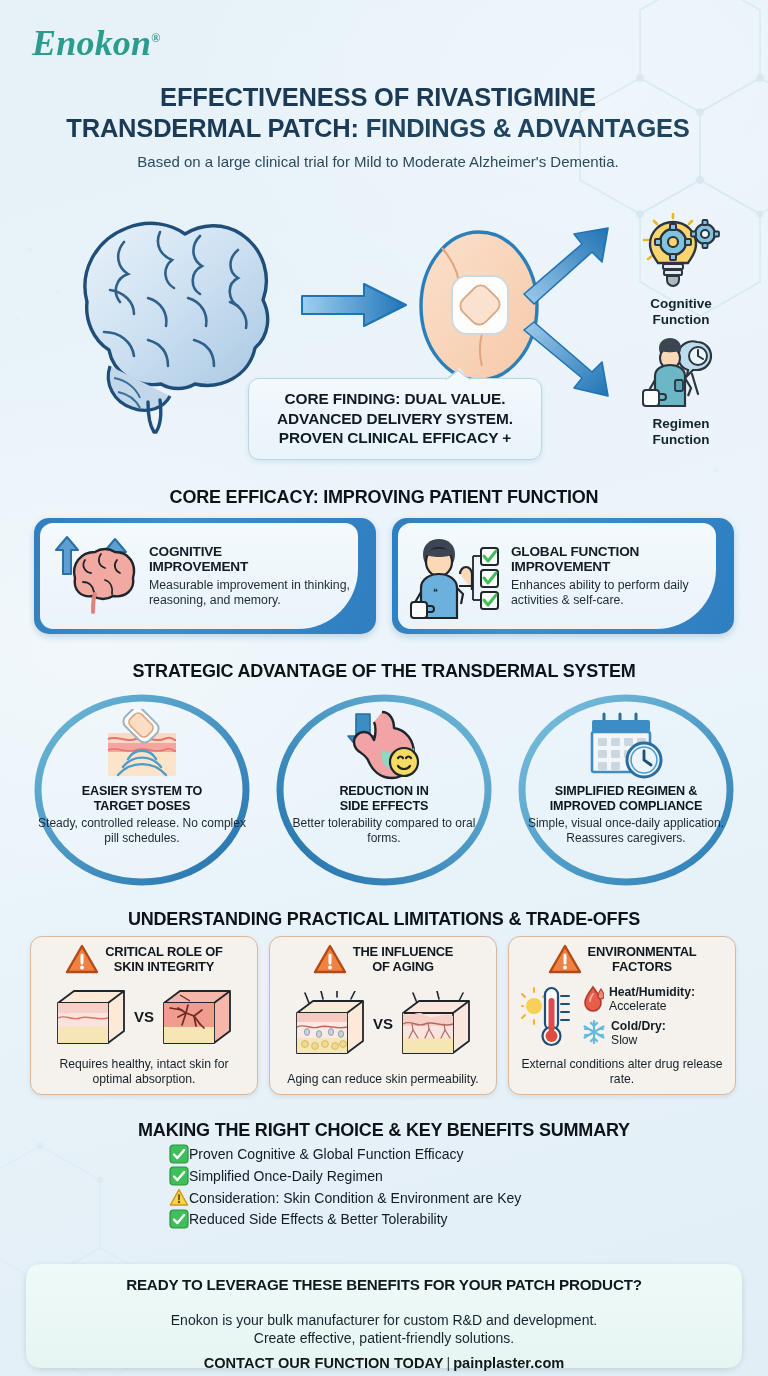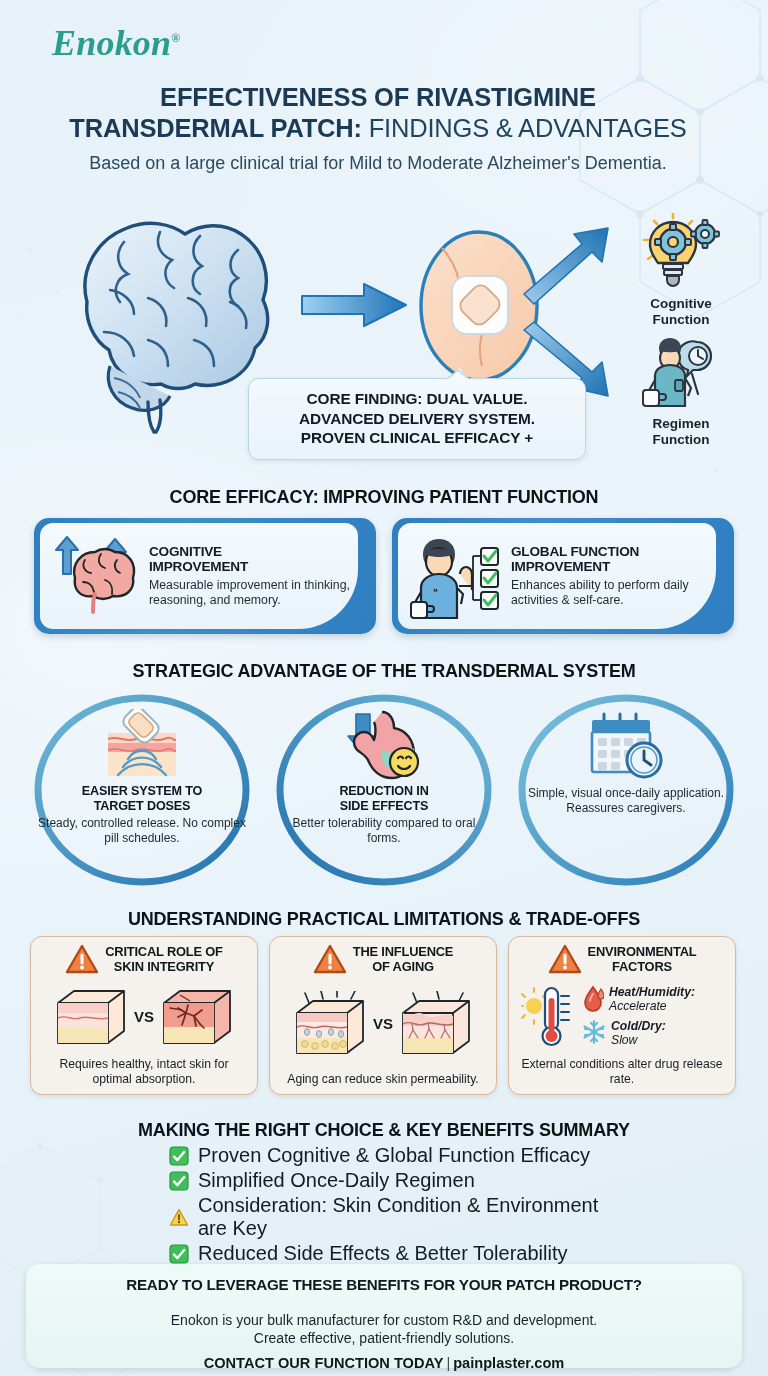--- a/index.html
+++ b/index.html
@@ -26,59 +26,59 @@
 
   
   .hexbg {
     position: absolute; inset: 0;
     pointer-events: none;
     opacity: .55;
   }
 
   
   .logo {
-    position: absolute; left: 52px; top: 22px;
+    position: absolute; left: 32px; top: 22px;
     font-family: "Liberation Serif", serif;
     font-style: italic;
     font-weight: 700;
     font-size: 36px;
     color: #2a9d8f;
     letter-spacing: .2px;
   }
   .logo sup { font-size: 12px; font-style: normal; vertical-align: super; }
 
   
   .title-wrap { position: absolute; left: 0; top: 82px; width: 756px; text-align: center; }
   .title {
     font-size: 25.5px; font-weight: 700; line-height: 1.22;
     color: #1b3a55; letter-spacing: -.2px;
   }
-  .title .thin { font-weight: 400; color: #1f4460; margin-top: 44px; }
+  .title .thin { font-weight: 700; color: #1f4460; margin-top: 44px; }
   .subtitle {
-    margin-top: 9px; font-size: 18px; color: #2c4a5e; font-weight: 400;
+    margin-top: 9px; font-size: 15px; color: #2c4a5e; font-weight: 400;
   }
 
   
   .hero { position: absolute; left: 0; top: 196px; width: 768px; height: 276px; }
 
   .brain-img  { position: absolute; left: 52px;  top: 10px; }
   .patch-img  { position: absolute; left: 412px; top: 30px; }
   .arrow-main { position: absolute; left: 300px; top: 86px; }
   .arrows-out { position: absolute; left: 520px; top: 22px; }
 
   .outcome { position: absolute; width: 126px; text-align: center; }
   .outcome .oc-label {
     margin-top: 2px; font-size: 13.5px; font-weight: 700; color: #16242e; line-height: 1.2;
   }
   .oc-cog { left: 618px; top: 16px; }
   .oc-glob { left: 618px; top: 140px; }
 
   
   .callout {
-    position: absolute; left: 248px; top: 378px; width: 338px;
+    position: absolute; left: 248px; top: 378px; width: 294px;
     background: linear-gradient(180deg,#f3f9fd 0%, #e9f3fa 100%);
     border: 1.6px solid #b9d6e6;
     border-radius: 11px;
     padding: 10px 10px 11px;
     text-align: center;
     box-shadow: 0 2px 5px rgba(40,80,110,.10);
   }
   .callout .ct {
     font-size: 15.4px; font-weight: 700; color: #0f1a22; line-height: 1.28; letter-spacing: -.1px;
   }
@@ -153,31 +153,31 @@
   .lim-title {
     font-size: 12.9px; font-weight: 700; color: #10181e; line-height: 1.15; text-align: center;
     letter-spacing: -.2px;
   }
   .lim-vis { flex: 1 1 auto; display: flex; align-items: center; justify-content: center; gap: 6px; }
   .lim-vs { font-size: 15px; font-weight: 700; color: #10181e; }
   .lim-desc {
     font-size: 12.2px; color: #161f26; text-align: center; line-height: 1.22; padding-bottom: 1px;
   }
   .env-rows { display: flex; align-items: center; gap: 7px; }
-  .env-text { display: flex; flex-direction: column; gap: 5px; font-style: italic; }
+  .env-text { display: flex; flex-direction: column; gap: 5px; }
   .env-line { display: flex; align-items: flex-start; gap: 5px; }
   .env-lbl { font-size: 12.2px; color: #141d24; line-height: 1.18; }
   .env-lbl b { font-weight: 700; }
 
   
   .sum-list { position: absolute; left: 0; top: 1144px; width: 768px; }
   .sum-item {
     display: flex; align-items: center; justify-content: flex-start;
-    gap: 9px; margin: 0 auto 2px; width: 430px;
-    font-size: 20px; color: #111c23;
+    margin: 0 auto 2px; width: 430px;
+    font-size: 14px; color: #111c23;
   }
   .sum-item .glyph { flex: 0 0 20px; display: flex; }
 
   
   .footer {
     position: absolute; left: 26px; top: 1264px; width: 716px; height: 104px;
     background: #2ba39b;
     border-radius: 17px;
     padding: 0;
     box-shadow: 0 2px 6px rgba(30,90,90,.18);
@@ -559,20 +559,24 @@
             <rect x="14" y="40" width="9" height="8" rx="1.4"></rect>
               <rect x="27" y="40" width="9" height="8" rx="1.4"></rect>
             <rect x="40" y="40" width="9" height="8" rx="1.4"></rect>
             <rect x="14" y="52" width="9" height="8" rx="1.4"></rect>
               <rect x="27" y="52" width="9" height="8" rx="1.4"></rect>
           </g>
           <circle cx="60" cy="50" r="17" fill="#eaf4fa" stroke="#2b6da0" stroke-width="3"></circle>
           <circle cx="60" cy="50" r="13" fill="none" stroke="#4e9cc9" stroke-width="1.6"></circle>
           <path d="M60 41v9l7 5" fill="none" stroke="#1f4e79" stroke-width="2.8" stroke-linecap="round"></path>
         </svg>
+      </div>
+      <div class="si-title">
+        <div>SIMPLIFIED REGIMEN &amp;</div>
+        <div>IMPROVED COMPLIANCE</div>
       </div>
       <div class="si-desc">Simple, visual once-daily application. Reassures caregivers.</div>
     </div>
   </div>
 
   <div class="sec-head" style="top:909px">UNDERSTANDING PRACTICAL LIMITATIONS &amp; TRADE-OFFS</div>
 
   <div class="lim-row">
 
     <div class="lim-card">

